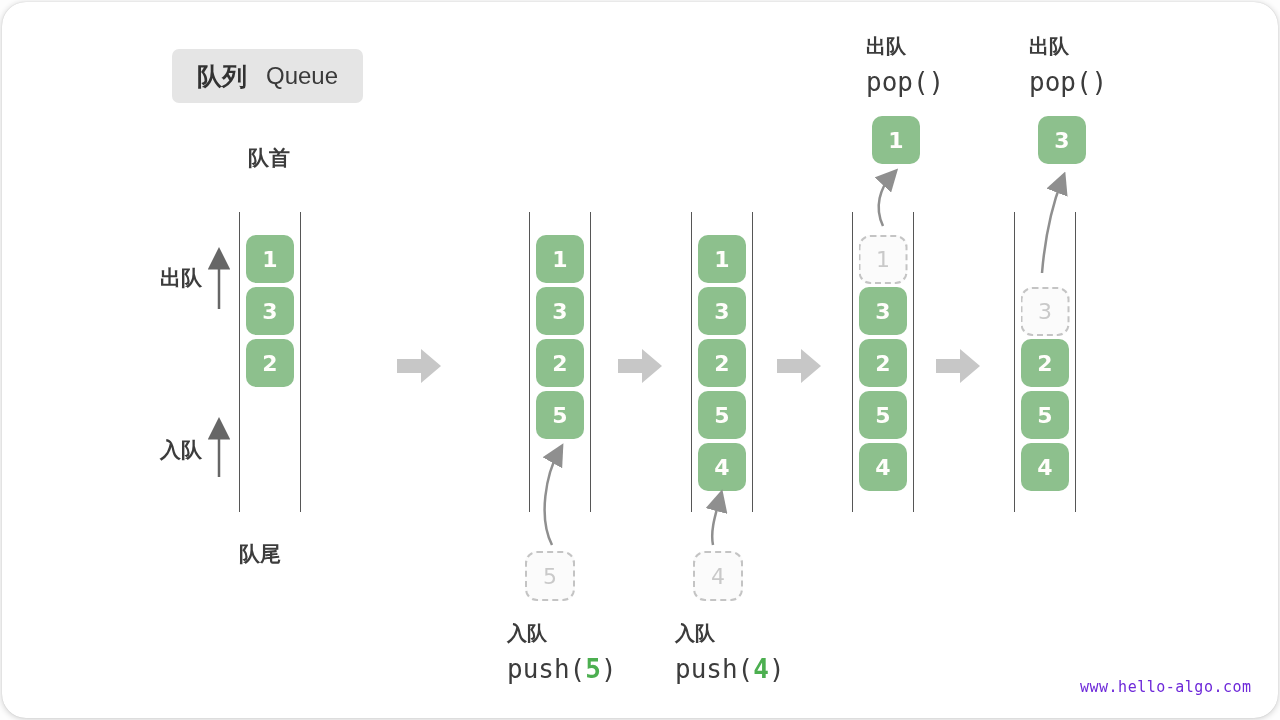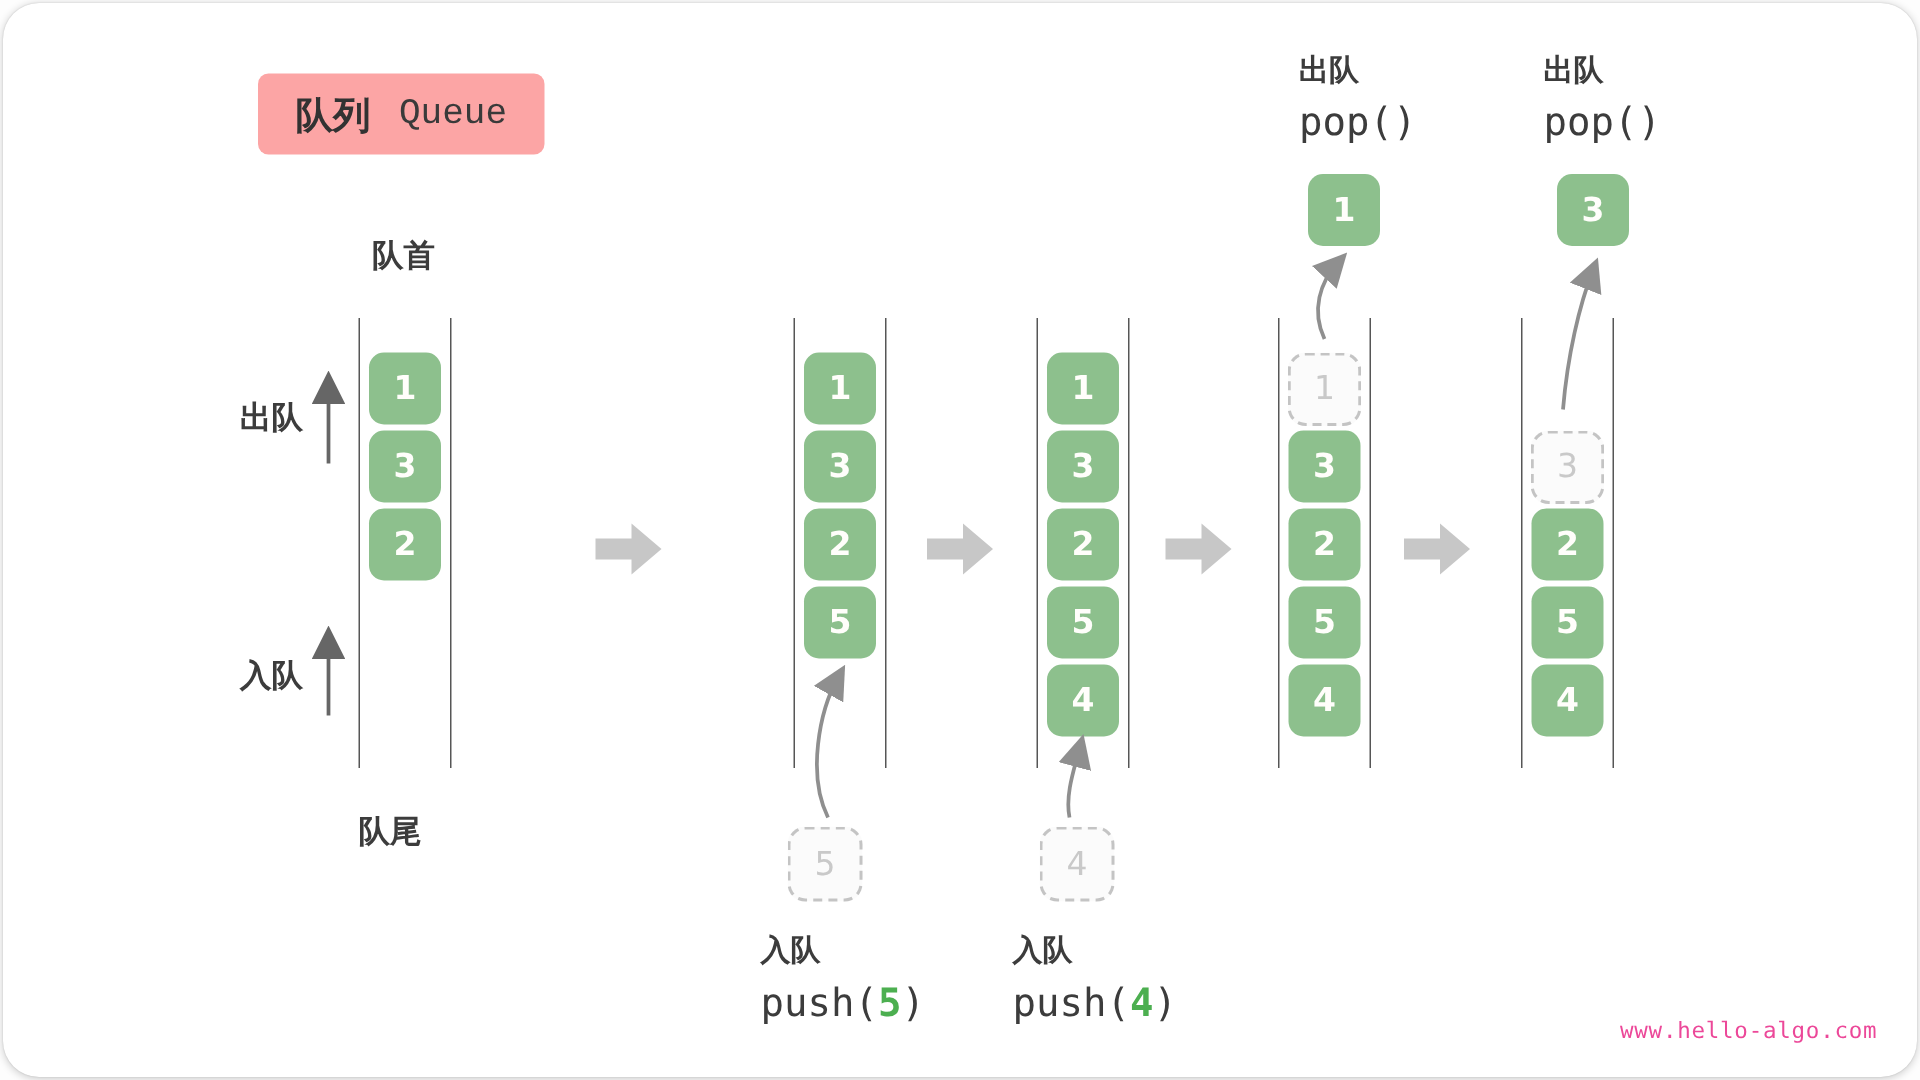--- a/index.html
+++ b/index.html
@@ -8,28 +8,28 @@
     font-family:"DejaVu Sans","Liberation Sans",sans-serif;
   }
   .card{
     position:absolute;left:2px;top:2px;width:1276px;height:716px;
     background:#ffffff;border-radius:24px;
     box-shadow:0 1px 6px rgba(0,0,0,0.20), 0 0 1px rgba(0,0,0,0.18);
   }
   
   .title-box{
     position:absolute;left:170px;top:47px;width:191px;height:54px;
-    background:#fca5a5;border-radius:7px;
+    background:#e5e5e5;border-radius:7px;
     display:flex;align-items:center;justify-content:center;gap:19px;
   }
   .title-zh{font-size:25px;font-weight:700;color:#323232;}
-  .title-en{font-family:Liberation Mono, monospace;font-size:24px;color:#3a3a3a;}
+  .title-en{font-family:Liberation Sans, sans-serif;font-size:24px;color:#3a3a3a;}
   
   .zh-label{position:absolute;color:#3c3c3c;font-weight:700;font-size:21px;line-height:1.2;}
-  .lbl-front{left:237px;top:156px;width:60px;text-align:center;}
+  .lbl-front{left:237px;top:144px;width:60px;text-align:center;}
   .lbl-rear{left:237px;top:540px;width:60px;text-align:left;}
   .lbl-deq{left:140px;top:264px;width:60px;text-align:right;}
   .lbl-enq{left:140px;top:436px;width:60px;text-align:right;}
   
   .qcol{
     position:absolute;top:210px;height:300px;width:62px;box-sizing:border-box;
     border-left:1.5px solid #565656;border-right:1.5px solid #565656;
   }
   .qcol.c1{left:237px;}
   .qcol.c2{left:527px;}
@@ -59,21 +59,21 @@
   }
   
   .op{position:absolute;}
   .op .zh{font-size:20px;font-weight:600;color:#3c3c3c;margin-bottom:7px;}
   .op .code{font-family:"DejaVu Sans Mono","Liberation Mono",monospace;font-size:26px;color:#3c3c3c;}
   .op .arg{color:#4caf50;font-weight:700;}
   .overlay{position:absolute;left:0;top:0;width:1280px;height:720px;pointer-events:none;}
   .watermark{
     position:absolute;left:1078px;top:676px;
     font-family:"DejaVu Sans Mono","Liberation Mono",monospace;
-    font-size:15px;color:#ec4899;letter-spacing:.5px;
+    font-size:15px;color:#6d28d9;letter-spacing:.5px;
   }
 </style>
 </head>
 <body>
 
 <div class="card">
 
   <div class="title-box">
     <span class="title-zh">队列</span>
     <span class="title-en">Queue</span>

